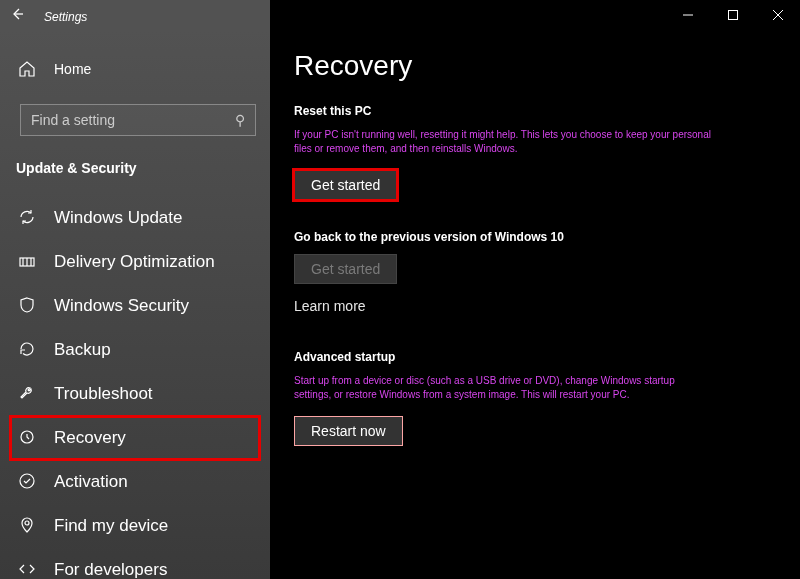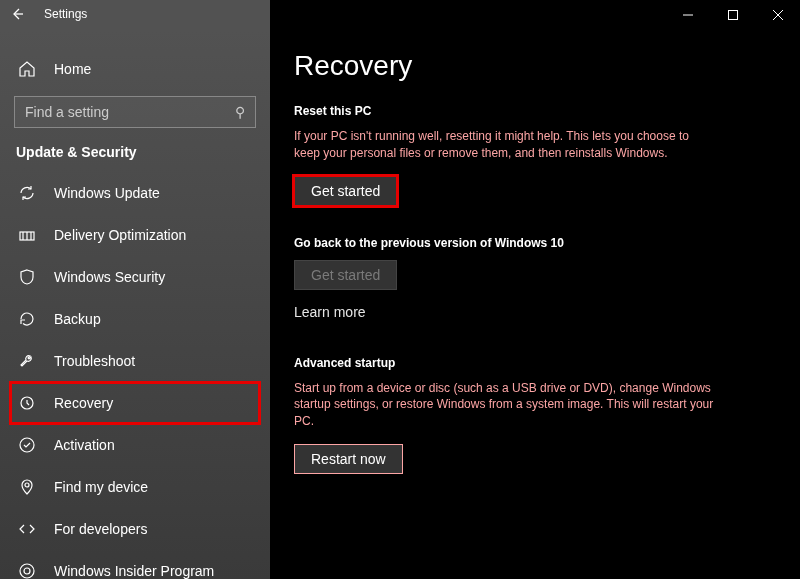--- a/index.html
+++ b/index.html
@@ -24,23 +24,24 @@
     }
     .titlebar {
       height: 30px;
       display: flex;
       align-items: center;
       background: linear-gradient(to right, #525252 0%, #525252 270px, #000 270px, #000 100%);
     }
     .titlebar-left {
       width: 270px;
       display: flex;
-      align-items: flex-start;
+      align-items: flex-end;
       padding-left: 10px;
       gap: 20px;
+      font-style: italic;
     }
     .titlebar-right {
       flex: 1;
       display: flex;
       justify-content: flex-end;
     }
     .win-ctrl {
       width: 45px;
       height: 30px;
       display: flex;
@@ -56,31 +57,31 @@
       display: flex;
       flex: 1;
       min-height: 0;
     }
     .sidebar {
       width: 270px;
       background: linear-gradient(180deg, #525252 0%, #3a3a3a 100%);
       padding: 20px 0 0 0;
       display: flex;
       flex-direction: column;
-      gap: 0;
+      gap: 8px;
     }
     .home-row {
       display: flex;
       align-items: center;
       gap: 18px;
       padding: 10px 18px;
       font-size: 14px;
     }
     .search-wrap {
-      margin: 8px 14px 16px 14px;
+      margin: 8px 14px 16px 20px;
       height: 32px;
       border: 1px solid #888;
       background: rgba(255,255,255,0.04);
       display: flex;
       align-items: center;
       padding: 8px 10px;
     }
     .search-wrap input {
       background: transparent;
       border: none;
@@ -92,24 +93,23 @@
     .search-wrap input::placeholder { color: #ccc; }
     .search-icon { color: #ccc; font-size: 14px; transform: scaleX(-1); }
     .section-header {
       padding: 0 0 12px 16px;
       font-weight: 600;
       font-size: 14px;
     }
     .nav-list { display: flex; flex-direction: column; }
     .nav-item {
       display: flex;
-      align-items: center;
       gap: 18px;
       padding: 12px 18px;
-      font-size: 14px;
+      font-size: 17px;
       color: #fff;
       position: relative;
     }
     .nav-item.highlighted {
       outline: 3px solid #e60000;
       outline-offset: -2px;
       margin: 0 10px;
       padding: 12px 8px;
     }
     .nav-icon {
@@ -132,22 +132,22 @@
       font-size: 28px;
       font-weight: 400;
       margin-bottom: 22px;
     }
     .section-title {
       font-size: 12px;
       font-weight: 700;
       margin-bottom: 10px;
     }
     .section-desc {
-      font-size: 12px;
-      color: #fca5a5;
+      font-size: 10px;
+      color: #d946ef;
       line-height: 1.4;
       margin-bottom: 14px;
       max-width: 420px;
     }
     .btn {
       background: #333;
       border: 1px solid #fca5a5;
       color: #fff;
       padding: 6px 16px;
       font-size: 14px;

